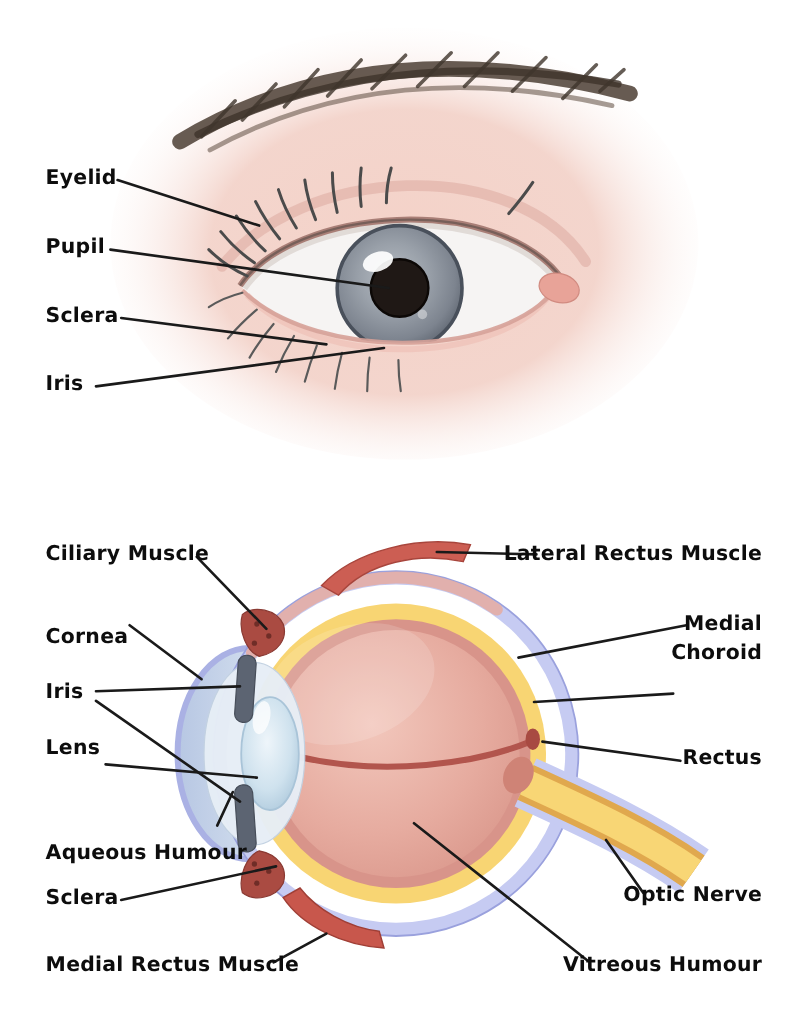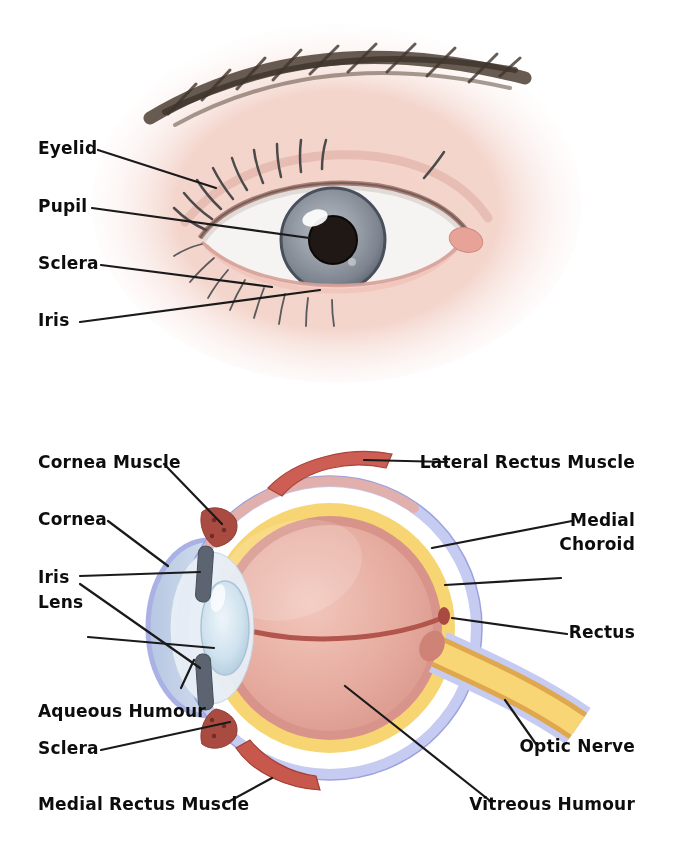--- a/index.html
+++ b/index.html
@@ -186,24 +186,24 @@
       <line x1="536" y1="744" x2="505" y2="700"></line>
       <line x1="489" y1="800" x2="345" y2="686"></line>
     </g>
   </svg>
 
   <div class="lbl l" style="top:137px">Eyelid</div>
   <div class="lbl l" style="top:195px">Pupil</div>
   <div class="lbl l" style="top:252px">Sclera</div>
   <div class="lbl l" style="top:309px">Iris</div>
 
-  <div class="lbl l" style="top:451px">Cornea Muscle</div>
-  <div class="lbl l" style="top:508px">Cornea</div>
+  <div class="lbl l" style="top:451px">Ciliary Muscle</div>
+  <div class="lbl l" style="top:520px">Cornea</div>
   <div class="lbl l" style="top:566px">Iris</div>
-  <div class="lbl l" style="top:591px">Lens</div>
+  <div class="lbl l" style="top:612px">Lens</div>
   <div class="lbl l" style="top:700px">Aqueous Humour</div>
   <div class="lbl l" style="top:737px">Sclera</div>
   <div class="lbl l" style="top:793px">Medial Rectus Muscle</div>
 
   <div class="lbl r" style="top:451px">Lateral Rectus Muscle</div>
   <div class="lbl r" style="top:509px">Medial</div>
   <div class="lbl r" style="top:533px">Choroid</div>
   <div class="lbl r" style="top:621px">Rectus</div>
   <div class="lbl r" style="top:735px">Optic Nerve</div>
   <div class="lbl r" style="top:793px">Vitreous Humour</div>

